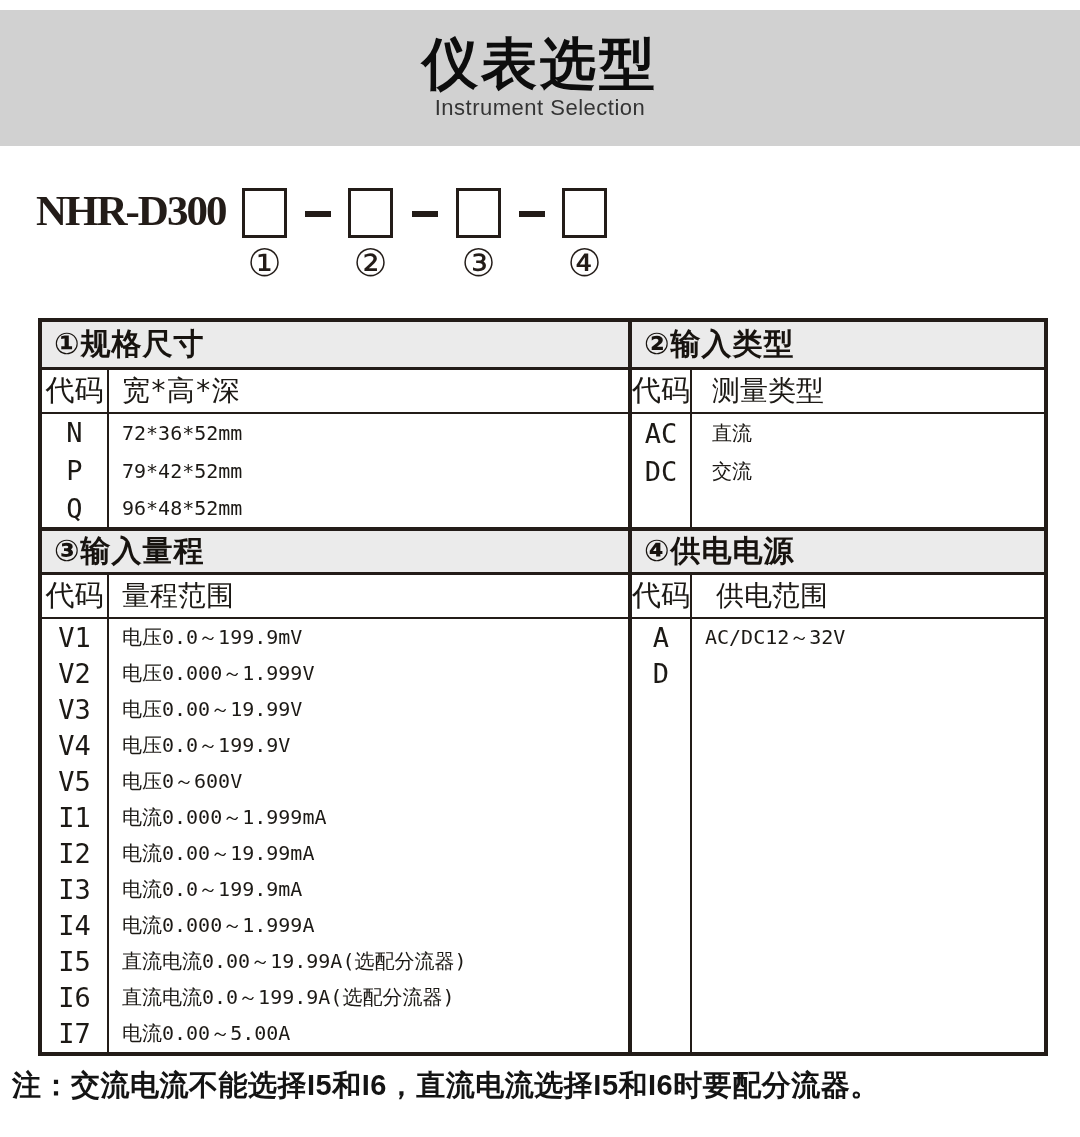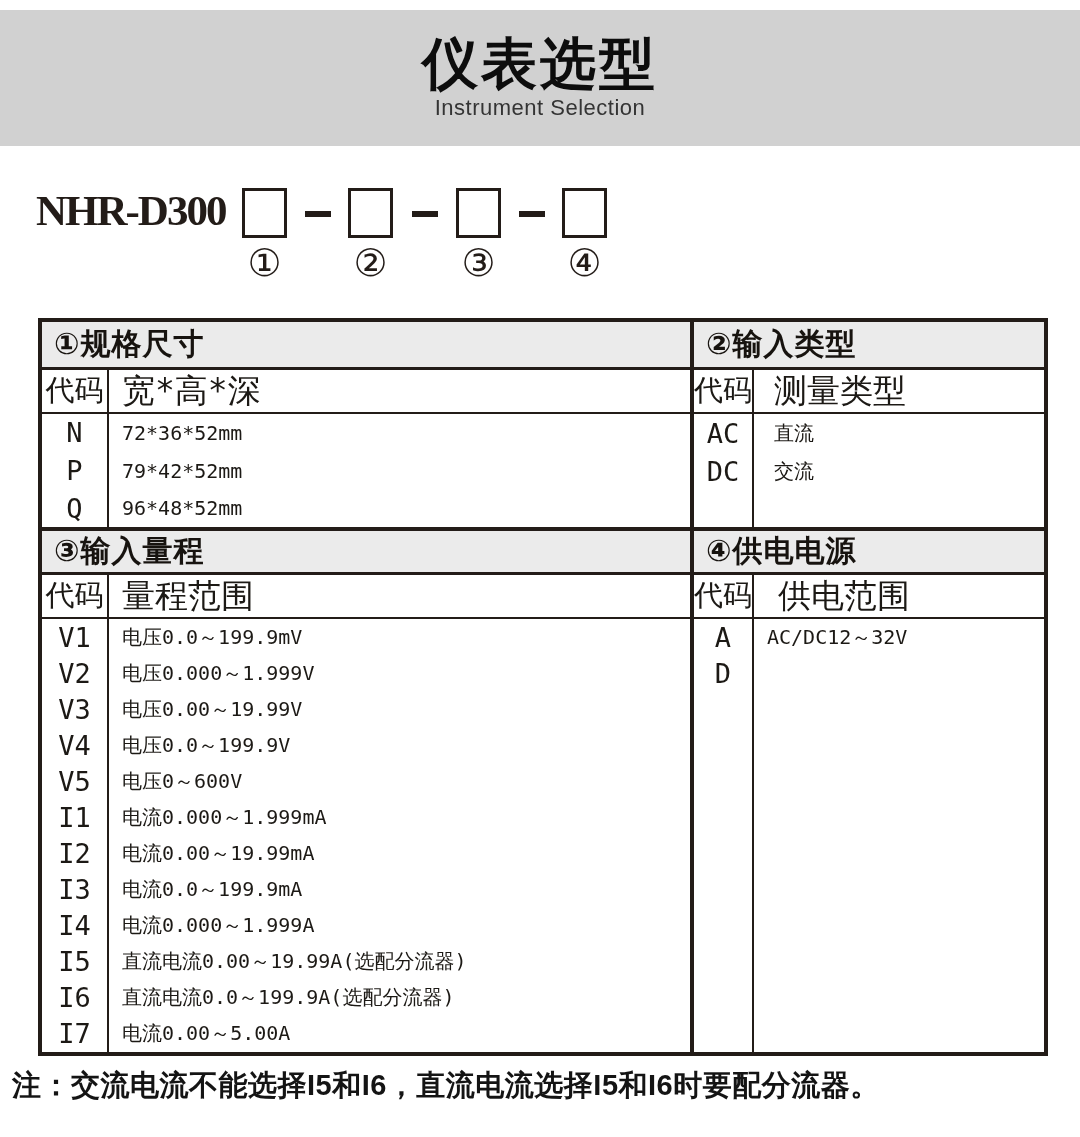--- a/index.html
+++ b/index.html
@@ -39,34 +39,34 @@
     font-size:38px; color:#231c18; line-height:1;
     font-family:"DejaVu Sans","DejaVu Serif",serif;
   }
 
   
   .sel-table {
     position:absolute; left:38px; top:318px; width:1010px; height:738px;
     border:4px solid #231c18; display:flex; background:#fff;
   }
   .half { display:flex; flex-direction:column; height:100%; }
-  .half-left  { width:652px; border-right:4px solid #231c18; }
+  .half-left  { width:590px; border-right:4px solid #231c18; }
   .half-right { flex:1; }
 
   .sec-head {
     height:48px; flex:0 0 48px; background:#ebebeb; border-bottom:3px solid #231c18;
     display:flex; align-items:center; padding-left:12px;
     font-size:30px; font-weight:bold; letter-spacing:1px; color:#17130f;
   }
   .subhead { height:44px; flex:0 0 44px; border-bottom:2px solid #231c18; display:flex; }
   .subhead .sh-code {
     display:flex; align-items:center; justify-content:center;
     border-right:2px solid #231c18; font-size:29px;
   }
-  .subhead .sh-val { flex:1; display:flex; align-items:center; font-size:33px; }
+  .subhead .sh-val { flex:1; display:flex; align-items:center; font-size:28px; }
 
   .data { display:flex; }
   .ccol { display:flex; flex-direction:column; border-right:2px solid #231c18; }
   .vcol { flex:1; display:flex; flex-direction:column; }
   .cell { display:flex; align-items:center; }
   .ccol .cell { justify-content:center; font-size:27px; }
   .vcol .cell { font-size:20px; }
 
   .w-left  { width:67px; }
   .w-right { width:60px; }

